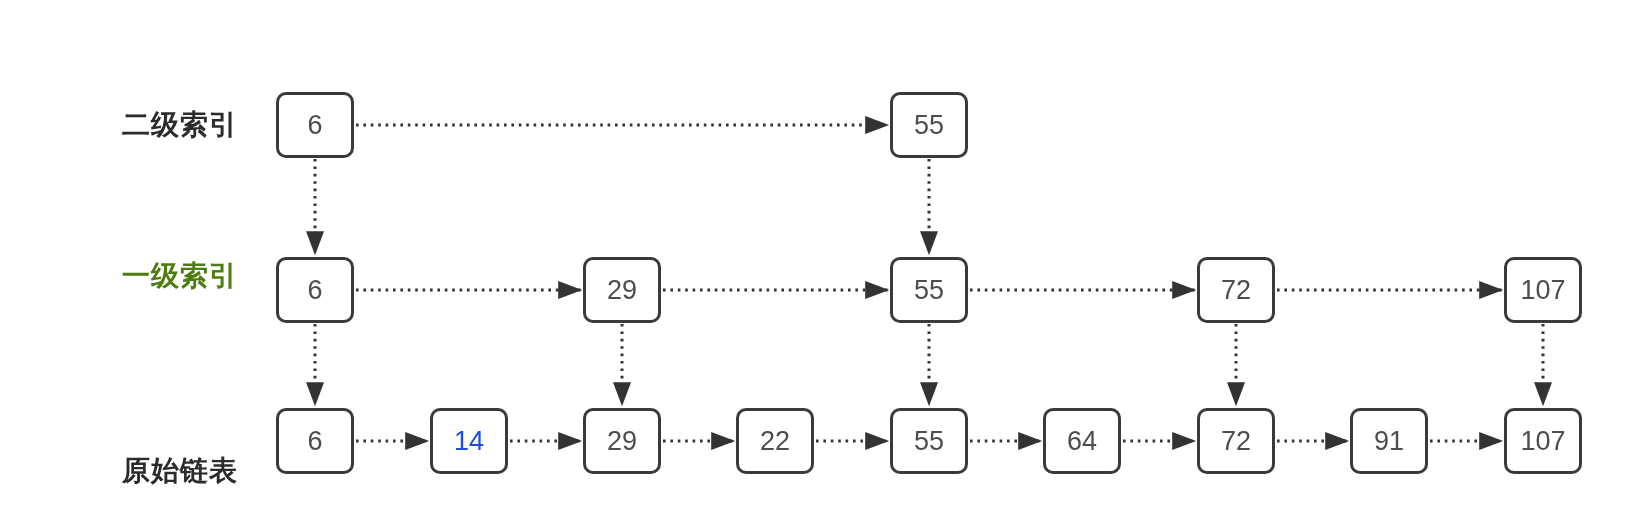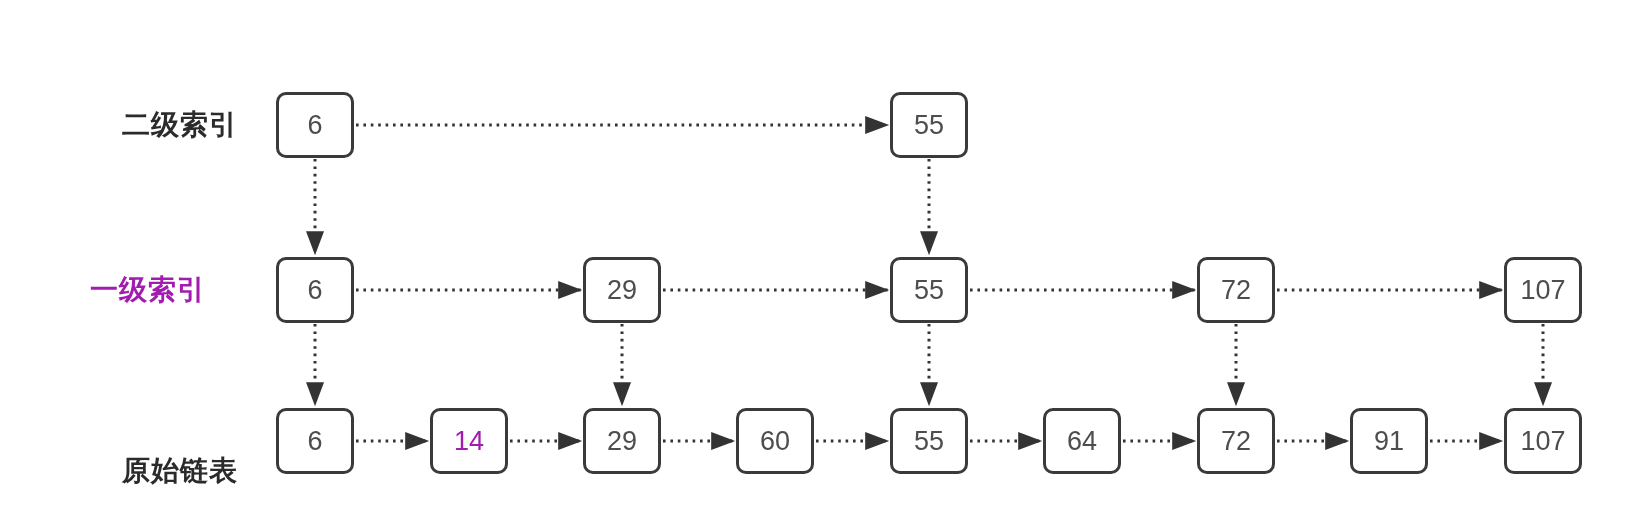--- a/index.html
+++ b/index.html
@@ -76,30 +76,30 @@
         <line x1="970" y1="441" x2="1041" y2="441" stroke="#333333" stroke-width="3" stroke-dasharray="2.6 4.8" marker-end="url(#ah)"></line>
         <line x1="1123" y1="441" x2="1195" y2="441" stroke="#333333" stroke-width="3" stroke-dasharray="2.6 4.8" marker-end="url(#ah)"></line>
         <line x1="1277" y1="441" x2="1348" y2="441" stroke="#333333" stroke-width="3" stroke-dasharray="2.6 4.8" marker-end="url(#ah)"></line>
         <line x1="1430" y1="441" x2="1502" y2="441" stroke="#333333" stroke-width="3" stroke-dasharray="2.6 4.8" marker-end="url(#ah)"></line>
       </g>
   </svg>
   <div id="node-layer">
       <div class="row-label" style="top: 111px; color: rgb(43, 43, 43);">二级索引</div>
       <div class="node" style="left: 276px; top: 92px; border-color: rgb(58, 58, 58); background: rgb(255, 255, 255); color: rgb(77, 77, 77);">6</div>
       <div class="node" style="left: 890px; top: 92px; border-color: rgb(58, 58, 58); background: rgb(255, 255, 255); color: rgb(77, 77, 77);">55</div>
-      <div class="row-label" style="top: 276px; color: #a21caf; text-align: center;">一级索引</div>
+      <div class="row-label" style="top: 262px; color: #4d7c0f;">一级索引</div>
       <div class="node" style="left: 276px; top: 257px; border-color: rgb(58, 58, 58); background: rgb(255, 255, 255); color: rgb(77, 77, 77);">6</div>
       <div class="node" style="left: 583px; top: 257px; border-color: rgb(58, 58, 58); background: rgb(255, 255, 255); color: rgb(77, 77, 77);">29</div>
       <div class="node" style="left: 890px; top: 257px; border-color: rgb(58, 58, 58); background: rgb(255, 255, 255); color: rgb(77, 77, 77);">55</div>
       <div class="node" style="left: 1197px; top: 257px; border-color: rgb(58, 58, 58); background: rgb(255, 255, 255); color: rgb(77, 77, 77);">72</div>
       <div class="node" style="left: 1504px; top: 257px; border-color: rgb(58, 58, 58); background: rgb(255, 255, 255); color: rgb(77, 77, 77);">107</div>
       <div class="row-label" style="top: 427px; color: rgb(43, 43, 43); margin-top: 30px;">原始链表</div>
       <div class="node" style="left: 276px; top: 408px; border-color: rgb(58, 58, 58); background: rgb(255, 255, 255); color: rgb(77, 77, 77);">6</div>
-      <div class="node" style="left: 430px; top: 408px; border-color: rgb(58, 58, 58); background: rgb(255, 255, 255); color: #a21caf;">14</div>
+      <div class="node" style="left: 430px; top: 408px; border-color: rgb(58, 58, 58); background: rgb(255, 255, 255); color: #1d4ed8;">14</div>
       <div class="node" style="left: 583px; top: 408px; border-color: rgb(58, 58, 58); background: rgb(255, 255, 255); color: rgb(77, 77, 77);">29</div>
-      <div class="node" style="left: 736px; top: 408px; border-color: rgb(58, 58, 58); background: rgb(255, 255, 255); color: rgb(77, 77, 77);">60</div>
+      <div class="node" style="left: 736px; top: 408px; border-color: rgb(58, 58, 58); background: rgb(255, 255, 255); color: rgb(77, 77, 77);">22</div>
       <div class="node" style="left: 890px; top: 408px; border-color: rgb(58, 58, 58); background: rgb(255, 255, 255); color: rgb(77, 77, 77);">55</div>
       <div class="node" style="left: 1043px; top: 408px; border-color: rgb(58, 58, 58); background: rgb(255, 255, 255); color: rgb(77, 77, 77);">64</div>
       <div class="node" style="left: 1197px; top: 408px; border-color: rgb(58, 58, 58); background: rgb(255, 255, 255); color: rgb(77, 77, 77);">72</div>
       <div class="node" style="left: 1350px; top: 408px; border-color: rgb(58, 58, 58); background: rgb(255, 255, 255); color: rgb(77, 77, 77); border-radius: 10px;">91</div>
       <div class="node" style="left: 1504px; top: 408px; border-color: rgb(58, 58, 58); background: rgb(255, 255, 255); color: rgb(77, 77, 77);">107</div>
     </div>
 </div>
 
 </body></html>

